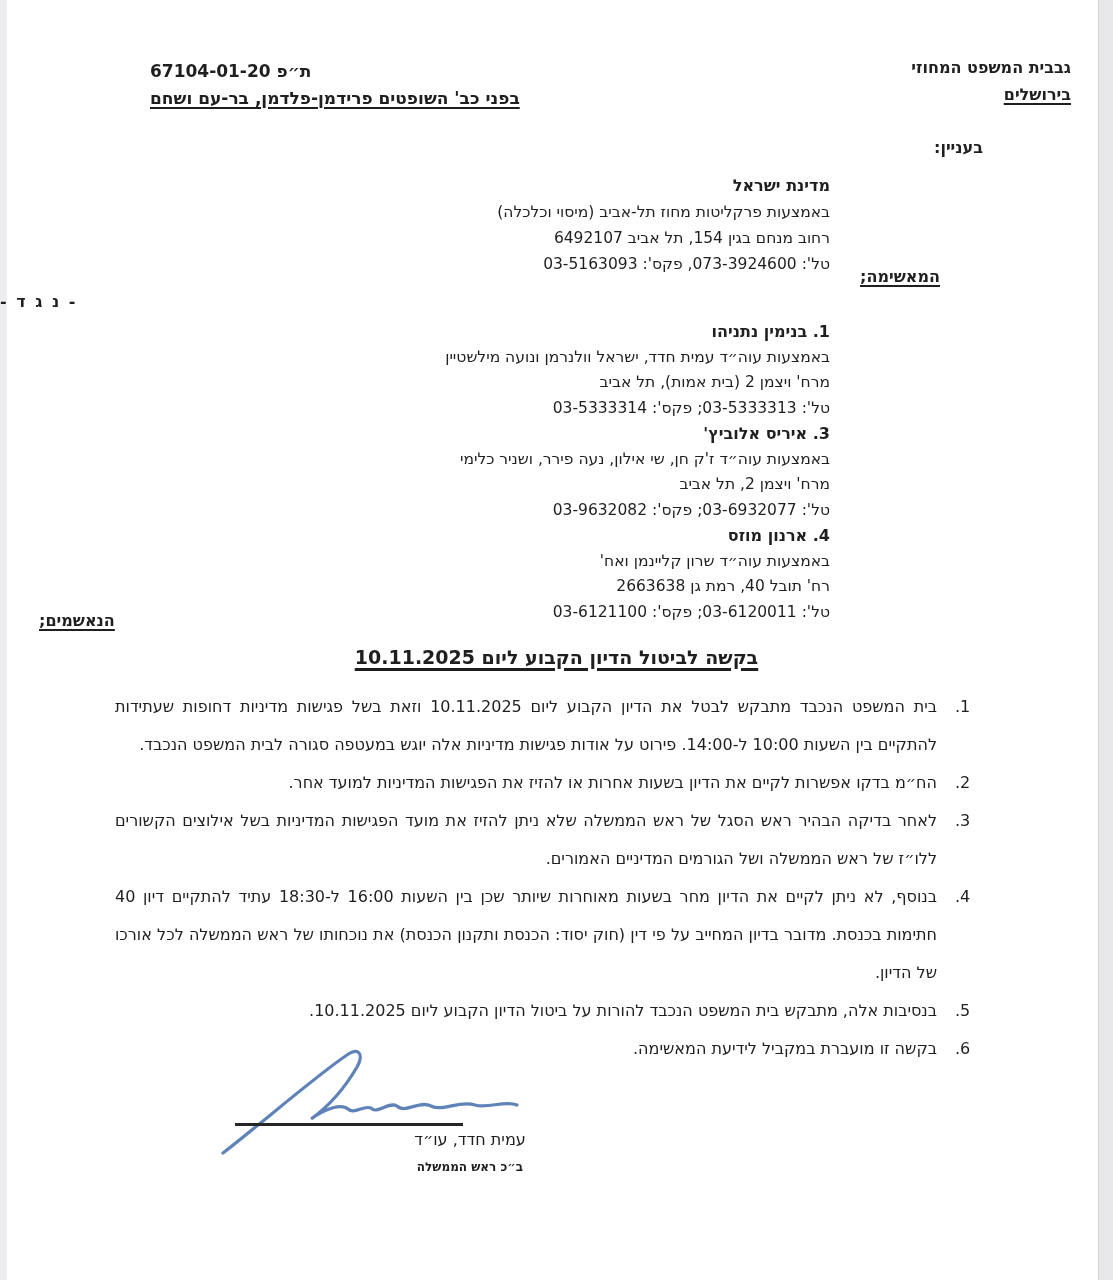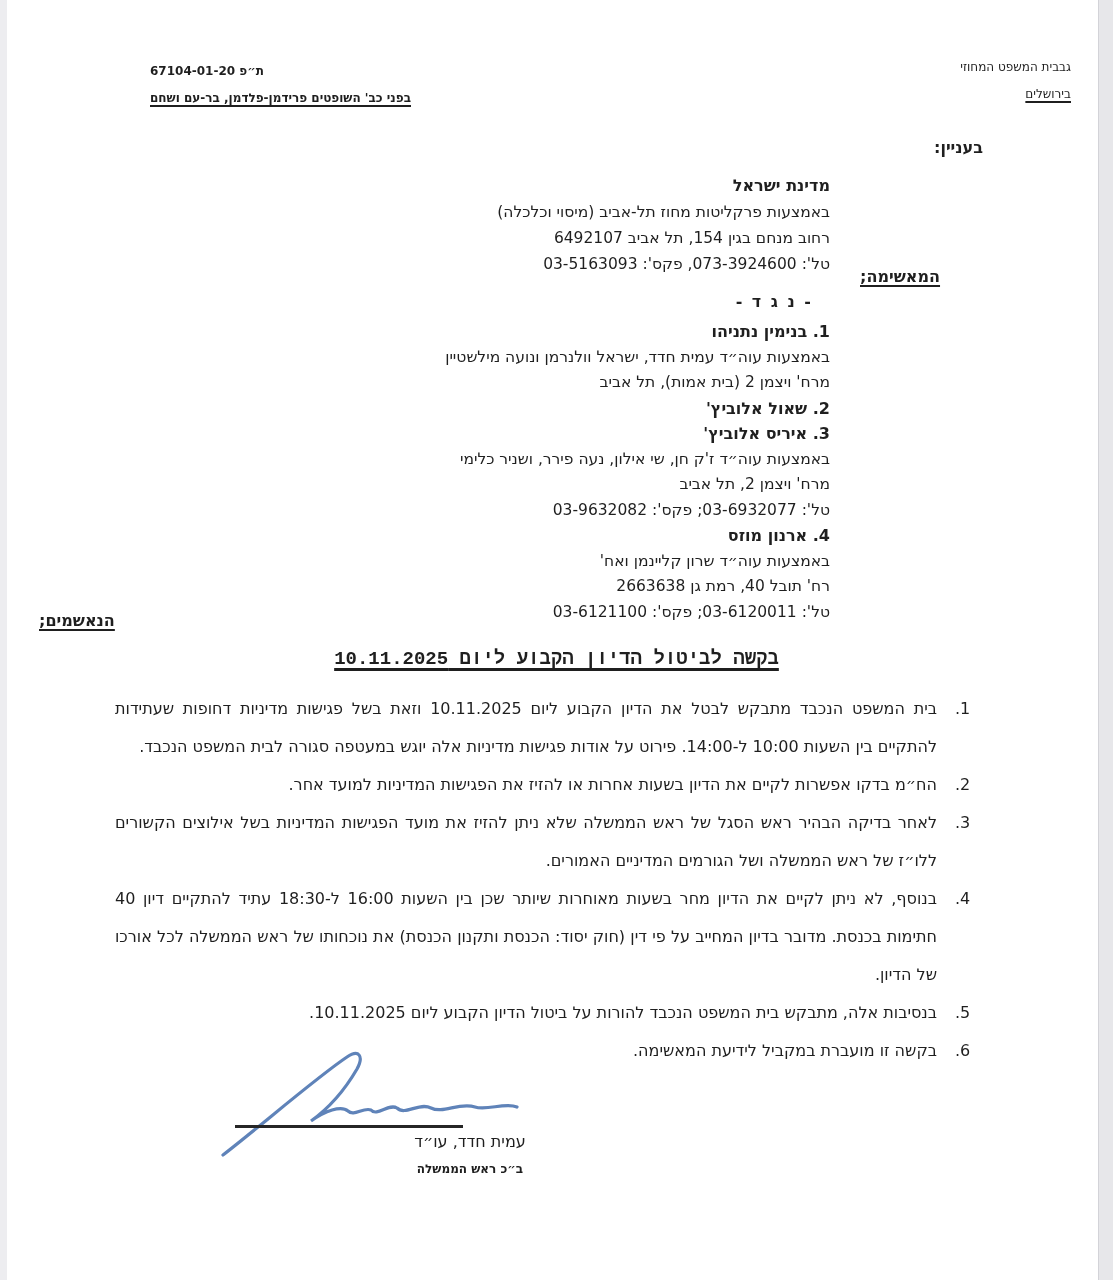--- a/index.html
+++ b/index.html
@@ -11,43 +11,43 @@
     overflow:hidden;
     font-family:"DejaVu Sans", sans-serif;
     color:#1f1f1f;
     direction:rtl;
   }
   .edge-left  { position:absolute; left:0; top:0; width:7px;  height:100%; background:#ededf0; }
   .edge-right { position:absolute; right:0; top:0; width:15px; height:100%; background:#e7e7ea; border-left:1px solid #d3d3d8; }
   .content { position:relative; padding-top:54px; height:100%; }
 
   .hdr-row { display:flex; flex-direction:row; }
-  .hdr-court { margin-right:42px; font-weight:normal; font-size:12px; line-height:27px; }
+  .hdr-court { margin-right:42px; font-weight:bold; font-size:16px; line-height:27px; }
   .hdr-court .underline { text-decoration:underline; text-decoration-thickness:2px; text-underline-offset:3px; }
-  .hdr-case { position:absolute; top:58px; left:150px; direction:rtl; text-align:left; font-weight:bold; font-size:12px; line-height:27px; }
+  .hdr-case { position:absolute; top:58px; left:150px; direction:rtl; text-align:left; font-weight:bold; font-size:17px; line-height:27px; }
   .hdr-case .underline { text-decoration:underline; text-decoration-thickness:2px; text-underline-offset:3px; }
 
   .in-re { margin-top:30px; margin-right:130px; text-align:right; font-weight:bold; font-size:16px;padding-left:8px; }
 
   .party-block { margin-right:283px; text-align:right; font-size:15.5px; line-height:26px; margin-top:16px; }
   .party-name { font-weight:bold; font-size:16px; }
 
   .role-label { margin-left:0; margin-right:0; text-align:left; padding-left:860px; font-weight:bold; font-size:16px;
                 white-space:nowrap; }
   .role-label .underline { text-decoration:underline; text-decoration-thickness:2px; text-underline-offset:3px; }
   .role-pros { margin-top:-10px; }
   .role-def  { margin-top:-14px;padding-left:39px; }
 
-  .versus { margin-top:6px; margin-right:300px; text-align:right; font-weight:bold; font-size:16px; letter-spacing:2px; }
+  .versus { margin-top:6px; margin-right:300px; text-align:left; font-weight:bold; font-size:16px; letter-spacing:2px; }
 
   .def-block { margin-right:283px; text-align:right; font-size:15.5px; line-height:25.5px; margin-top:8px; }
   .def-name { font-weight:bold; font-size:16px; }
 
   .doc-title { margin-top:16px; text-align:center; font-weight:bold; font-size:19px; }
-  .doc-title span { text-decoration:underline; text-decoration-thickness:2.5px; text-underline-offset:4px;font-family:Liberation Mono, monospace; }
+  .doc-title span { text-decoration:underline; text-decoration-thickness:2.5px; text-underline-offset:4px; }
 
   .paras { margin-top:20px; margin-right:128px; margin-left:115px; }
   .para { display:flex; flex-direction:row; line-height:38px; font-size:16px; }
   .pnum { flex:0 0 48px; text-align:left; padding-left:18px; }
   .ptext { flex:1; text-align:justify; text-align-last:right; }
 
   .footer { position:relative; height:145px;padding-left:12px; }
   .sig-line { position:absolute; left:235px; top:55px; width:228px; border-top:3px solid #262626; }
   .sig-svg { position:absolute; left:215px; top:-23px; width:340px; height:110px; }
   .sig-name { position:absolute; left:352px; top:62px; width:236px; text-align:center; font-size:16px; }
@@ -84,21 +84,21 @@
     <div class="role-label role-pros">
       <span class="underline">המאשימה;</span>
     </div>
 
     <div class="versus">- נ ג ד -</div>
 
     <div class="def-block">
       <div class="def-name">1. בנימין נתניהו</div>
       <div>באמצעות עוה״ד עמית חדד, ישראל וולנרמן ונועה מילשטיין</div>
       <div>מרח' ויצמן 2 (בית אמות), תל אביב</div>
-      <div class="def-name">2. שאול אלוביץ'</div>
+      <div>טל': 03-5333313; פקס': 03-5333314</div>
       <div class="def-name">3. איריס אלוביץ'</div>
       <div>באמצעות עוה״ד ז'ק חן, שי אילון, נעה פירר, ושניר כלימי</div>
       <div>מרח' ויצמן 2, תל אביב</div>
       <div>טל': 03-6932077; פקס': 03-9632082</div>
       <div class="def-name">4. ארנון מוזס</div>
       <div>באמצעות עוה״ד שרון קליינמן ואח'</div>
       <div>רח' תובל 40, רמת גן 2663638</div>
       <div>טל': 03-6120011; פקס': 03-6121100</div>
     </div>
     <div class="role-label role-def">

